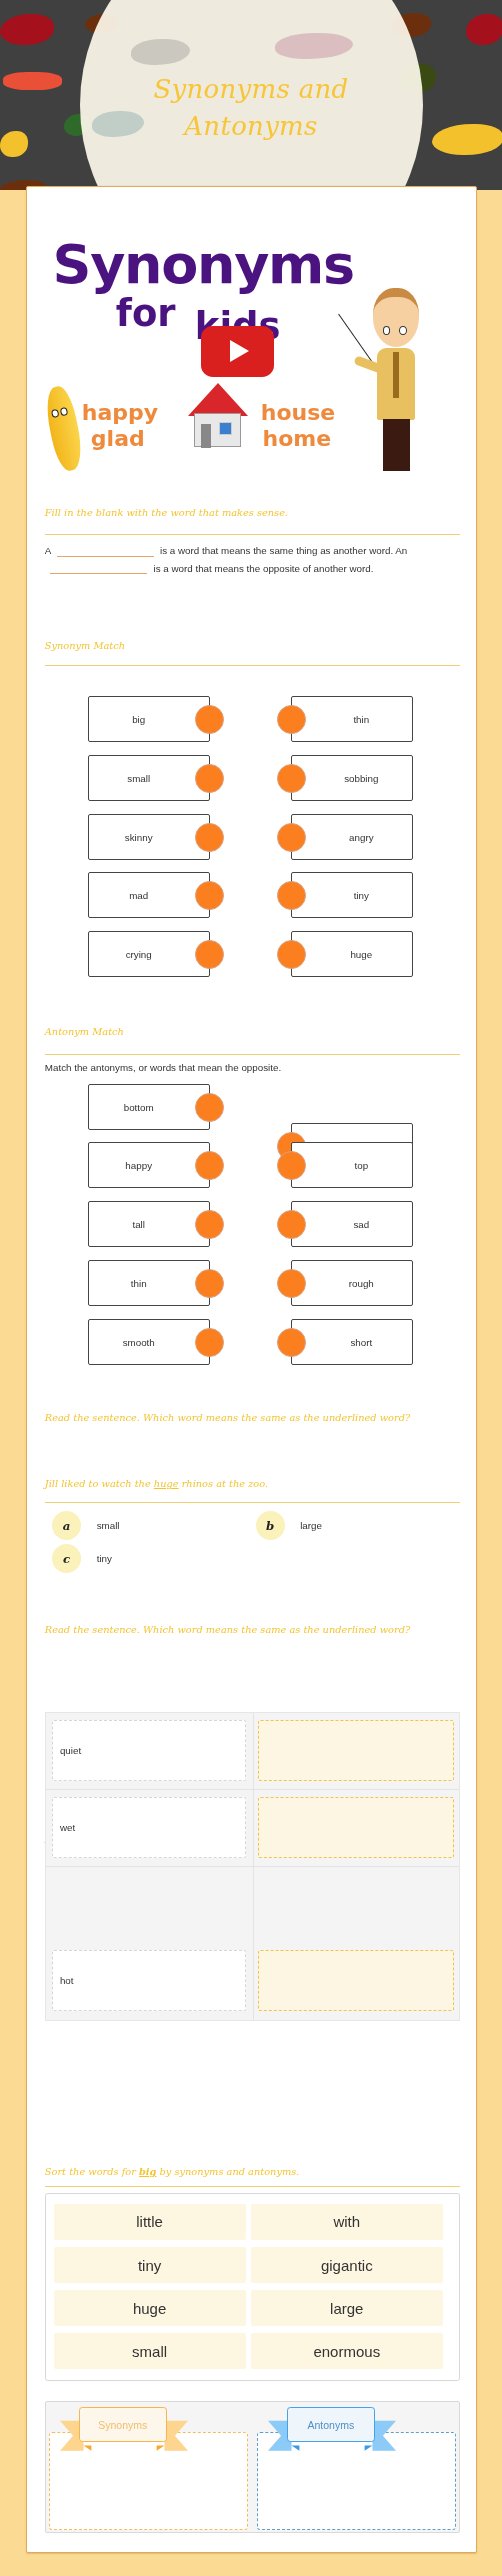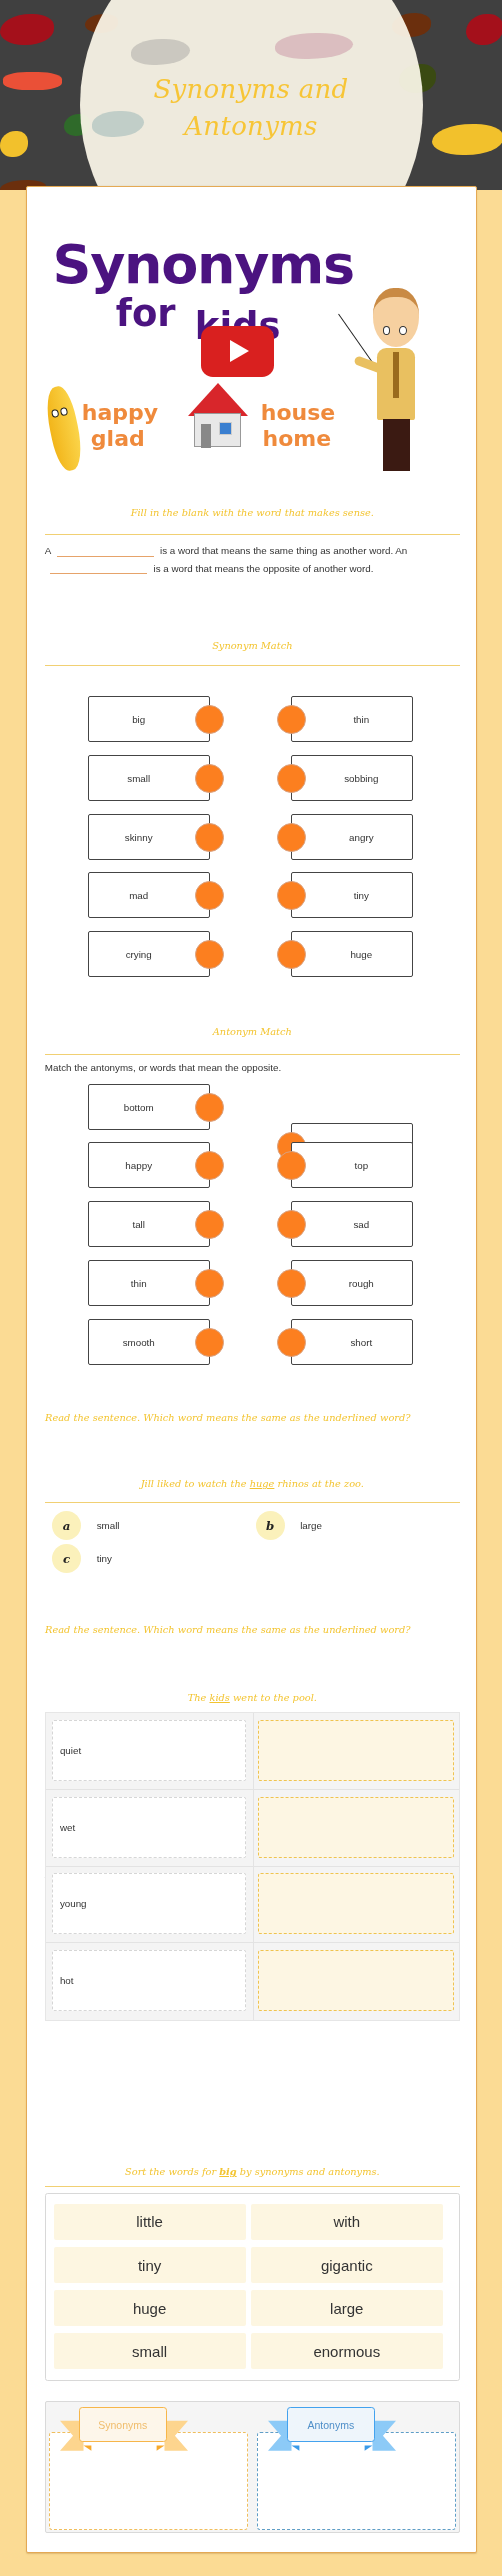--- a/index.html
+++ b/index.html
@@ -76,21 +76,21 @@
   .teacher .torso { position: absolute; left: 19.6px; top: 60px; width: 38px; height: 72px; background: #e9c060; border-radius: 9.2px 9.2px 2.6px 2.6px; }
   .teacher .tie { position: absolute; left: 35px; top: 64px; width: 6.5px; height: 46px; background: #9a6b1d; }
   .teacher .legs { position: absolute; left: 25px; top: 131px; width: 27.5px; height: 52px; background: #3b1a12; }
   .teacher .pointer { position: absolute; left: -19.6px; top: 26px; width: 1.3px; height: 65px; background: #222; transform: rotate(-35deg); transform-origin: top; }
   .teacher .arm { position: absolute; left: -3.9px; top: 72px; width: 29px; height: 9.2px; background: #e9c060; border-radius: 4.6px; transform: rotate(20deg); }
 
   
   .section-title {
     position: absolute; left: 18.3px; width: 415px;
     font-family: "DejaVu Serif", serif; font-style: italic;
-    color: #f3c430; font-size: 9.8px; line-height: 17.7px; text-align: center;
+    color: #f3c430; font-size: 9.8px; line-height: 17.7px;
   }
   .section-title u { text-decoration: underline; }
   .rule { position: absolute; left: 18.3px; width: 415px; height: 0.7px; background: #f1d073; }
   .body-text { position: absolute; left: 18.3px; width: 415px; font-size: 9.8px; line-height: 17.7px; color: #333; }
   .blank {
     display: inline-block; width: 97px; height: 11.8px; vertical-align: -2.6px;
     border-bottom: 0.7px solid #e6a36a; margin: 0 6.5px 0 5.2px;
   }
 
   
@@ -313,25 +313,20 @@
   <div class="choice" style="left:229px;top:1324px;">
     <div class="badge">b</div>
     <div class="label">large</div>
   </div>
   <div class="choice" style="left:25.5px;top:1357px;">
     <div class="badge">c</div>
     <div class="label">tiny</div>
   </div>
 
   <div class="section-title" style="top:1434px;width:366px;">Read the sentence.  Which word means the same as the underlined word?</div>
-  <div class="section-title" style="top:1502px;">
-    <span>The</span>
-    <u>kids</u>
-    <span>went to the pool.</span>
-  </div>
   <div class="rule" style="top:1531px;"></div>
   <div class="choice" style="left:25.5px;top:1541px;">
     <div class="badge">a</div>
     <div class="label">adults</div>
   </div>
   <div class="choice" style="left:229px;top:1541px;">
     <div class="badge">b</div>
     <div class="label">animals</div>
   </div>
   <div class="choice" style="left:25.5px;top:1575px;">
@@ -343,24 +338,20 @@
   <div class="rule" style="top:1677px;"></div>
   <div class="body-text" style="top:1684px;">Write an antonym for the given word.</div>
   <div class="ant-table" style="top:1525px;">
     <div class="ant-divider"></div>
     <div class="ant-row" style="top:0;">
       <div class="ant-cell-word">quiet</div>
       <div class="ant-cell-input"></div>
     </div>
     <div class="ant-row" style="top:77px;">
       <div class="ant-cell-word">wet</div>
-      <div class="ant-cell-input"></div>
-    </div>
-    <div class="ant-row" style="top:153px;">
-      <div class="ant-cell-word">young</div>
       <div class="ant-cell-input"></div>
     </div>
     <div class="ant-row" style="top:230px;border-bottom:none;">
       <div class="ant-cell-word">hot</div>
       <div class="ant-cell-input"></div>
     </div>
   </div>
 
   <div class="section-title" style="top:1976px;">
     <span>Sort the words for</span>

